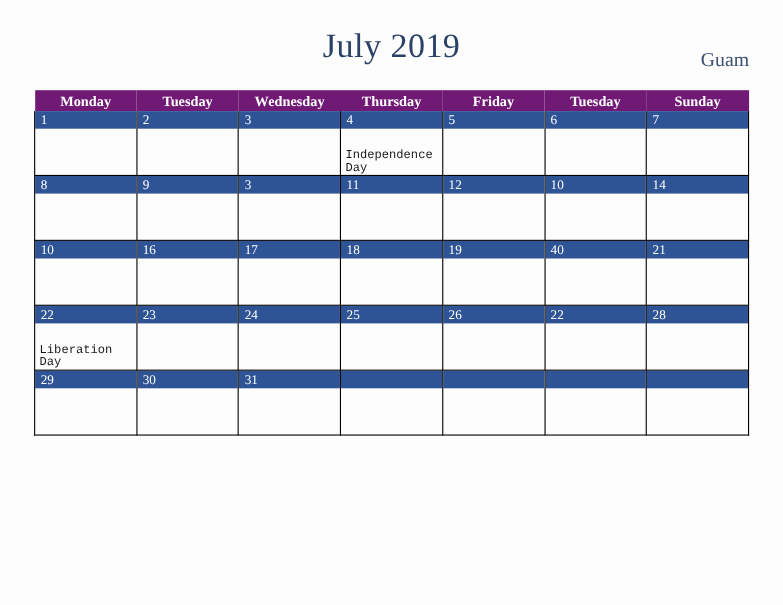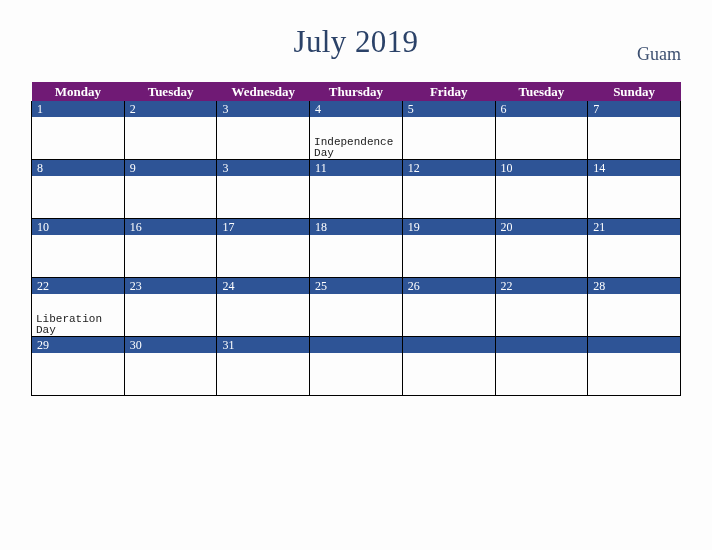--- a/index.html
+++ b/index.html
@@ -256,21 +256,21 @@
         </td>
         <td>
           <span class="daynum">18</span>
           <span class="event"></span>
         </td>
         <td>
           <span class="daynum">19</span>
           <span class="event"></span>
         </td>
         <td>
-          <span class="daynum">20</span>
+          <span class="daynum">40</span>
           <span class="event"></span>
         </td>
         <td>
           <span class="daynum">21</span>
           <span class="event"></span>
         </td>
       </tr>
 
       <tr class="week">
         <td>

